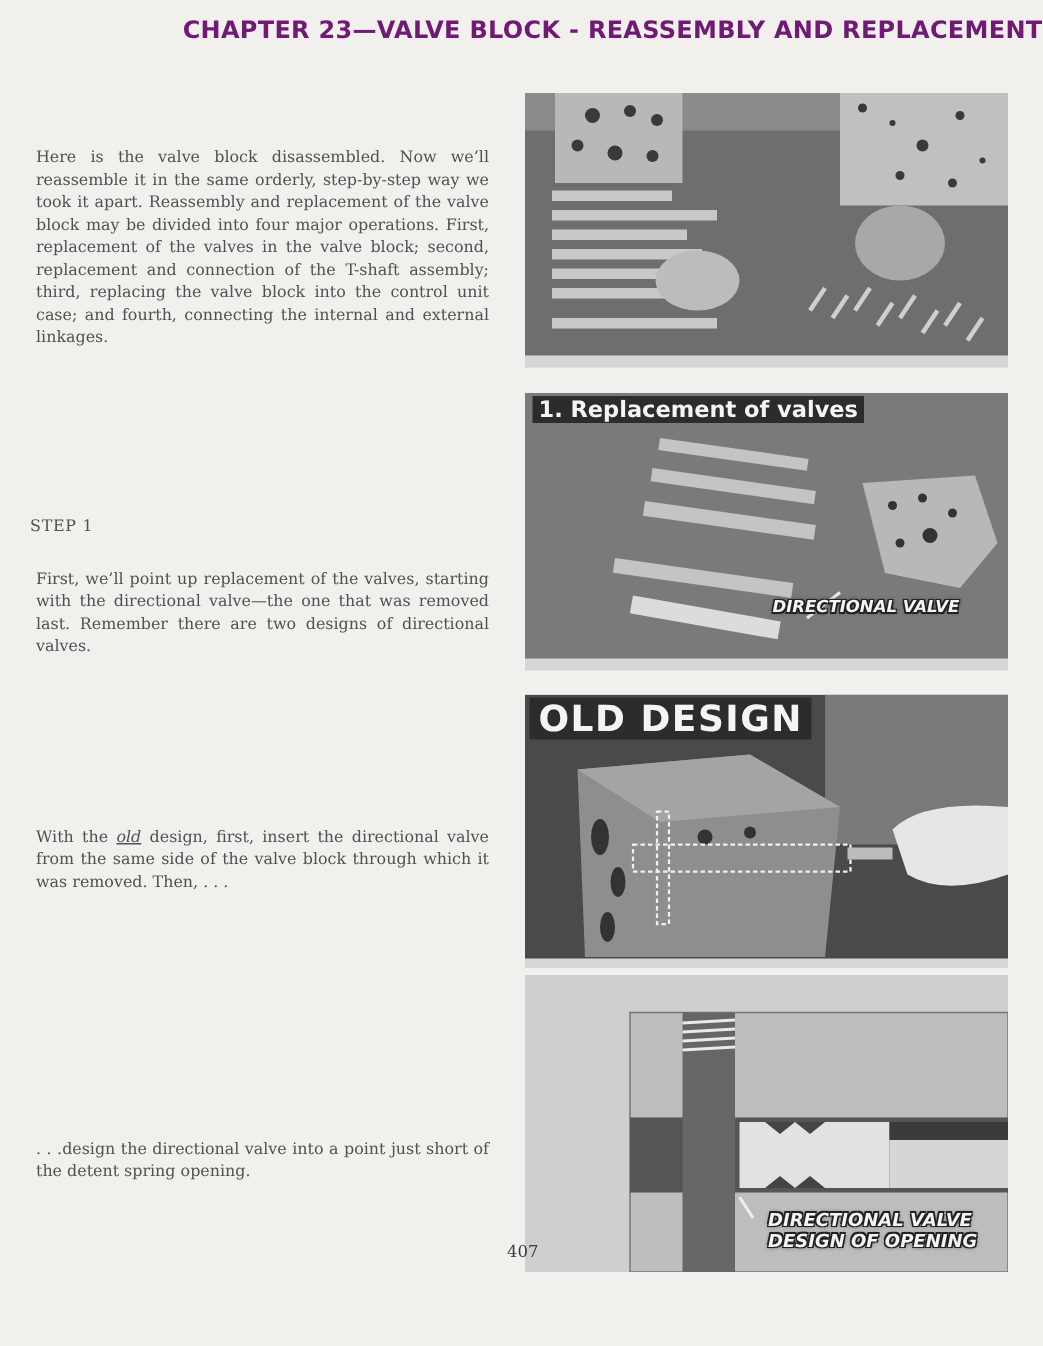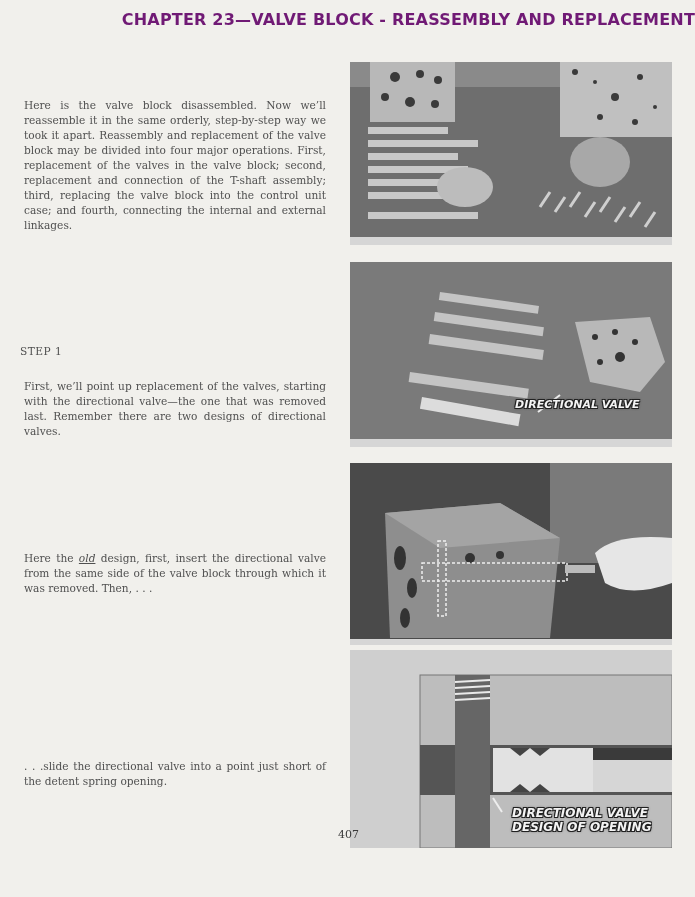--- a/index.html
+++ b/index.html
@@ -38,23 +38,23 @@
 <body>
 
 <div class="page-title">CHAPTER 23—VALVE BLOCK - REASSEMBLY AND REPLACEMENT</div>
 
 <p class="para" style="top:94px;">Here is the valve block disassembled. Now we’ll reassemble it in the same orderly, step-by-step way we took it apart. Reassembly and replacement of the valve block may be divided into four major operations. First, replacement of the valves in the valve block; second, replacement and connection of the T-shaft assembly; third, replacing the valve block into the control unit case; and fourth, connecting the internal and external linkages.</p>
 
 <p class="step-heading">STEP 1</p>
 
 <p class="para" style="top:375px;">First, we’ll point up replacement of the valves, starting with the directional valve—the one that was removed last. Remember there are two designs of directional valves.</p>
 
-<p class="para" style="top:547px;"><span>Here the </span><span class="u">old</span><span> design, first, insert the directional valve from the same side of the valve block through which it was removed. Then, . . .</span></p>
+<p class="para" style="top:547px;"><span>With the </span><span class="u">old</span><span> design, first, insert the directional valve from the same side of the valve block through which it was removed. Then, . . .</span></p>
 
-<p class="para" style="top:755px;">. . .slide the directional valve into a point just short of the detent spring opening.</p>
+<p class="para" style="top:755px;">. . .design the directional valve into a point just short of the detent spring opening.</p>
 
 <div class="photo" style="top:62px;height:183px;">
   <svg viewBox="0 0 322 183" preserveAspectRatio="none">
     <rect width="322" height="183" fill="#6e6e6e"></rect>
     <rect x="0" y="0" width="322" height="25" fill="#8a8a8a"></rect>
     <rect x="20" y="0" width="85" height="60" fill="#b8b8b8"></rect>
     <g fill="#3a3a3a">
         <circle cx="45" cy="15" r="5"></circle>
         <circle cx="70" cy="12" r="4"></circle>
         <circle cx="88" cy="18" r="4"></circle>
@@ -111,20 +111,21 @@
     <g fill="#333">
         <circle cx="245" cy="75" r="3"></circle>
         <circle cx="265" cy="70" r="3"></circle>
         <circle cx="285" cy="80" r="3"></circle>
         <circle cx="270" cy="95" r="5"></circle>
         <circle cx="250" cy="100" r="3"></circle>
       </g>
     <line x1="188" y1="150" x2="210" y2="133" stroke="#eee" stroke-width="2"></line>
     <rect x="0" y="177" width="322" height="8" fill="#d6d6d6"></rect>
   </svg>
+  <div class="caption-label cap-dark" style="left:5px;top:2px;font-size:15px;">1. Replacement of valves</div>
   <div class="caption-label cap-shadow" style="left:165px;top:136px;font-size:11px;">DIRECTIONAL VALVE</div>
 </div>
 
 <div class="photo" style="top:463px;height:182px;">
   <svg viewBox="0 0 322 182" preserveAspectRatio="none">
     <rect width="322" height="182" fill="#4a4a4a"></rect>
     <rect x="200" y="0" width="122" height="100" fill="#7a7a7a"></rect>
     <polygon points="35,50 150,40 210,75 200,175 40,175" fill="#8e8e8e"></polygon>
     <polygon points="35,50 150,40 210,75 90,85" fill="#a4a4a4"></polygon>
     <g fill="#333">
@@ -135,20 +136,21 @@
         <circle cx="150" cy="92" r="4"></circle>
       </g>
     <g fill="none" stroke="#f0f0f0" stroke-width="1.5" stroke-dasharray="3,2">
       <rect x="88" y="78" width="8" height="75"></rect>
       <rect x="72" y="100" width="145" height="18"></rect>
     </g>
     <rect x="215" y="102" width="30" height="8" fill="#bbb"></rect>
     <path d="M245,90 Q265,70 322,75 L322,120 Q280,135 255,120 Z" fill="#e6e6e6"></path>
     <rect x="0" y="176" width="322" height="6" fill="#d6d6d6"></rect>
   </svg>
+  <div class="caption-label cap-dark" style="left:3px;top:2px;font-size:24px;letter-spacing:1px;padding:0 6px;">OLD DESIGN</div>
 </div>
 
 <div class="photo" style="top:650px;height:198px;">
   <svg viewBox="0 0 322 198" preserveAspectRatio="none">
     <rect width="322" height="198" fill="#cfcfcf"></rect>
     <rect x="70" y="25" width="252" height="173" fill="#bdbdbd" stroke="#777" stroke-width="1"></rect>
     <rect x="70" y="95" width="252" height="50" fill="#555"></rect>
     <rect x="105" y="25" width="35" height="173" fill="#666"></rect>
     <g stroke="#eaeaea" stroke-width="2">
         <line x1="105" y1="32" x2="140" y2="30"></line>

